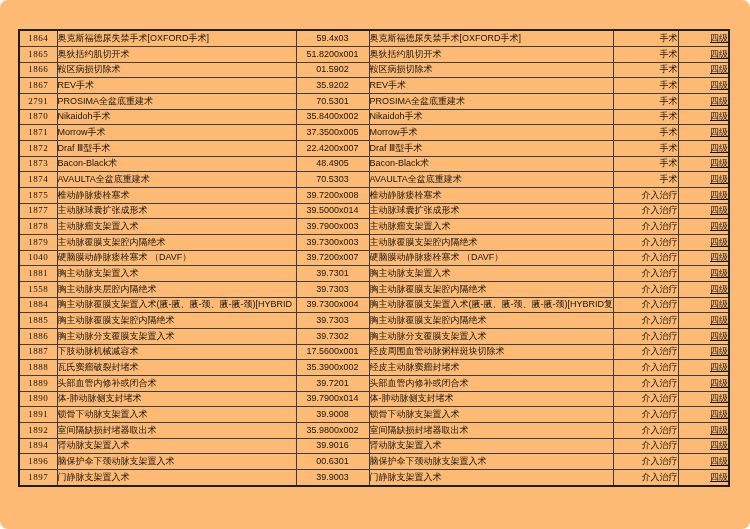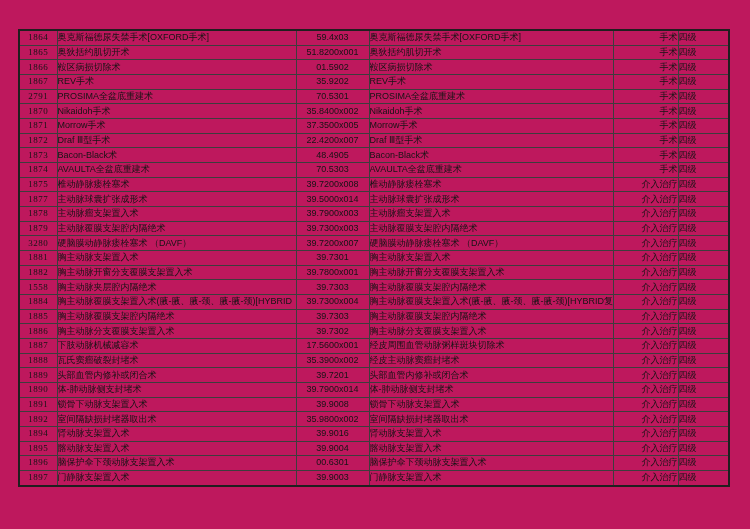--- a/index.html
+++ b/index.html
@@ -8,21 +8,22 @@
     background: #ffffff;
     width: 750px;
     height: 529px;
     overflow: hidden;
     font-family: "Liberation Sans", "DejaVu Sans", sans-serif;
   }
   .page {
     position: relative;
     width: 750px;
     height: 529px;
-    background: #be185d;
+    background: #fdba74;
+    border-radius: 8px;
   }
   table.proc-table {
     position: absolute;
     left: 18px;
     top: 29px;
     width: 710px;
     height: 458px;
     border-collapse: collapse;
     table-layout: fixed;
     border: 2px solid #1f1f1f;
@@ -39,21 +40,21 @@
   }
   td.c-no {
     text-align: center;
     font-family: "Liberation Serif", "DejaVu Serif", serif;
     font-size: 8.5px;
     letter-spacing: 0.5px;
   }
   td.c-name  { text-align: left; padding-left: 4px; }
   td.c-code  { text-align: center; padding-left: 3px; font-size: 9px; }
   td.c-cat   { text-align: right; }
-  td.c-level { text-align: left; }
+  td.c-level { text-align: right; text-decoration: underline; }
 </style>
 </head>
 <body>
 
 <div class="page">
   <table class="proc-table">
     <colgroup>
       <col style="width:38px">
       <col style="width:239px">
       <col style="width:73px">
@@ -184,45 +185,37 @@
   <tr>
     <td class="c-no">1879</td>
     <td class="c-name">主动脉覆膜支架腔内隔绝术</td>
     <td class="c-code">39.7300x003</td>
     <td class="c-name">主动脉覆膜支架腔内隔绝术</td>
     <td class="c-cat">介入治疗</td>
     <td class="c-level">四级</td>
   </tr>
 
   <tr>
-    <td class="c-no">3280</td>
+    <td class="c-no">1040</td>
     <td class="c-name">硬脑膜动静脉瘘栓塞术 （DAVF）</td>
     <td class="c-code">39.7200x007</td>
     <td class="c-name">硬脑膜动静脉瘘栓塞术 （DAVF）</td>
     <td class="c-cat">介入治疗</td>
     <td class="c-level">四级</td>
   </tr>
 
   <tr>
     <td class="c-no">1881</td>
     <td class="c-name">胸主动脉支架置入术</td>
     <td class="c-code">39.7301</td>
     <td class="c-name">胸主动脉支架置入术</td>
     <td class="c-cat">介入治疗</td>
     <td class="c-level">四级</td>
   </tr>
 
-  <tr>
-    <td class="c-no">1882</td>
-    <td class="c-name">胸主动脉开窗分支覆膜支架置入术</td>
-    <td class="c-code">39.7800x001</td>
-    <td class="c-name">胸主动脉开窗分支覆膜支架置入术</td>
-    <td class="c-cat">介入治疗</td>
-    <td class="c-level">四级</td>
-  </tr>
 
   <tr>
     <td class="c-no">1558</td>
     <td class="c-name">胸主动脉夹层腔内隔绝术</td>
     <td class="c-code">39.7303</td>
     <td class="c-name">胸主动脉覆膜支架腔内隔绝术</td>
     <td class="c-cat">介入治疗</td>
     <td class="c-level">四级</td>
   </tr>
 
@@ -310,28 +303,20 @@
 
   <tr>
     <td class="c-no">1894</td>
     <td class="c-name">肾动脉支架置入术</td>
     <td class="c-code">39.9016</td>
     <td class="c-name">肾动脉支架置入术</td>
     <td class="c-cat">介入治疗</td>
     <td class="c-level">四级</td>
   </tr>
 
-  <tr>
-    <td class="c-no">1895</td>
-    <td class="c-name">髂动脉支架置入术</td>
-    <td class="c-code">39.9004</td>
-    <td class="c-name">髂动脉支架置入术</td>
-    <td class="c-cat">介入治疗</td>
-    <td class="c-level">四级</td>
-  </tr>
 
   <tr>
     <td class="c-no">1896</td>
     <td class="c-name">脑保护伞下颈动脉支架置入术</td>
     <td class="c-code">00.6301</td>
     <td class="c-name">脑保护伞下颈动脉支架置入术</td>
     <td class="c-cat">介入治疗</td>
     <td class="c-level">四级</td>
   </tr>
 

